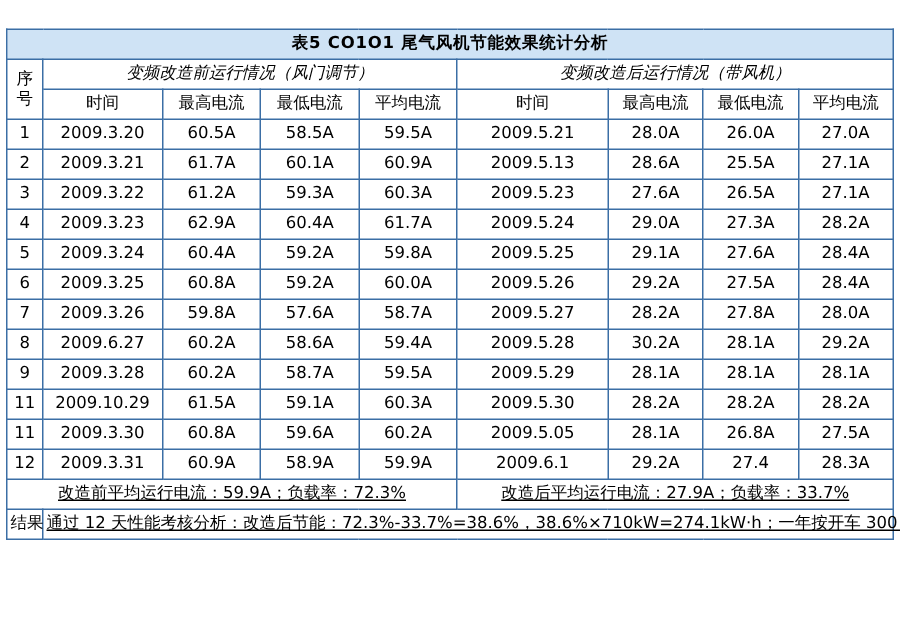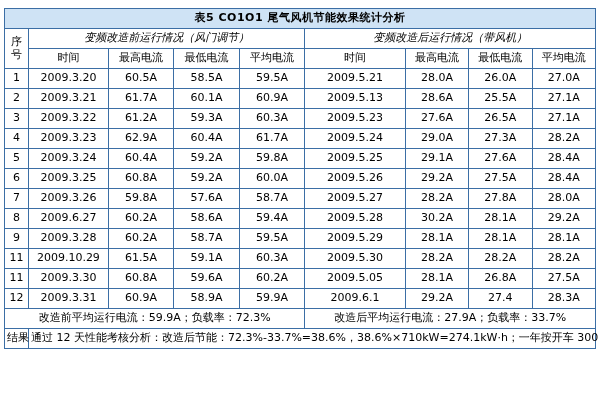--- a/index.html
+++ b/index.html
@@ -12,21 +12,21 @@
     height: 414px;
     font-family: "DejaVu Sans", "Liberation Sans", sans-serif;
     color: #000;
     overflow: hidden;
   }
   #page {
     position: relative;
     width: 600px;
     height: 338px;
     box-sizing: border-box;
-    padding: 8px 4px 2px 4px;
+    padding: 19px 4px 2px 4px;
   }
   table.stat {
     border-collapse: collapse;
     width: 592px;
     table-layout: fixed;
   }
   table.stat td {
     border: 1px solid #3b6ea5;
     padding: 1px 2px;
     text-align: center;
@@ -58,20 +58,21 @@
     line-height: 1.0;
     padding: 0;
   }
   .idx-head span { display: block; }
   .note-cell {
     text-align: left;
     font-size: 11px;
     padding: 2px 4px;
     line-height: 1.35;
     white-space: normal;
+    text-decoration: underline;
   }
   .result-label {
     font-size: 11.5px;
     white-space: normal;
     line-height: 1.25;
   }
   .w-idx   { width: 22px; }
   .w-date  { width: 73px; }
   .w-cur   { width: 60px; }
   .w-date2 { width: 92px; }

